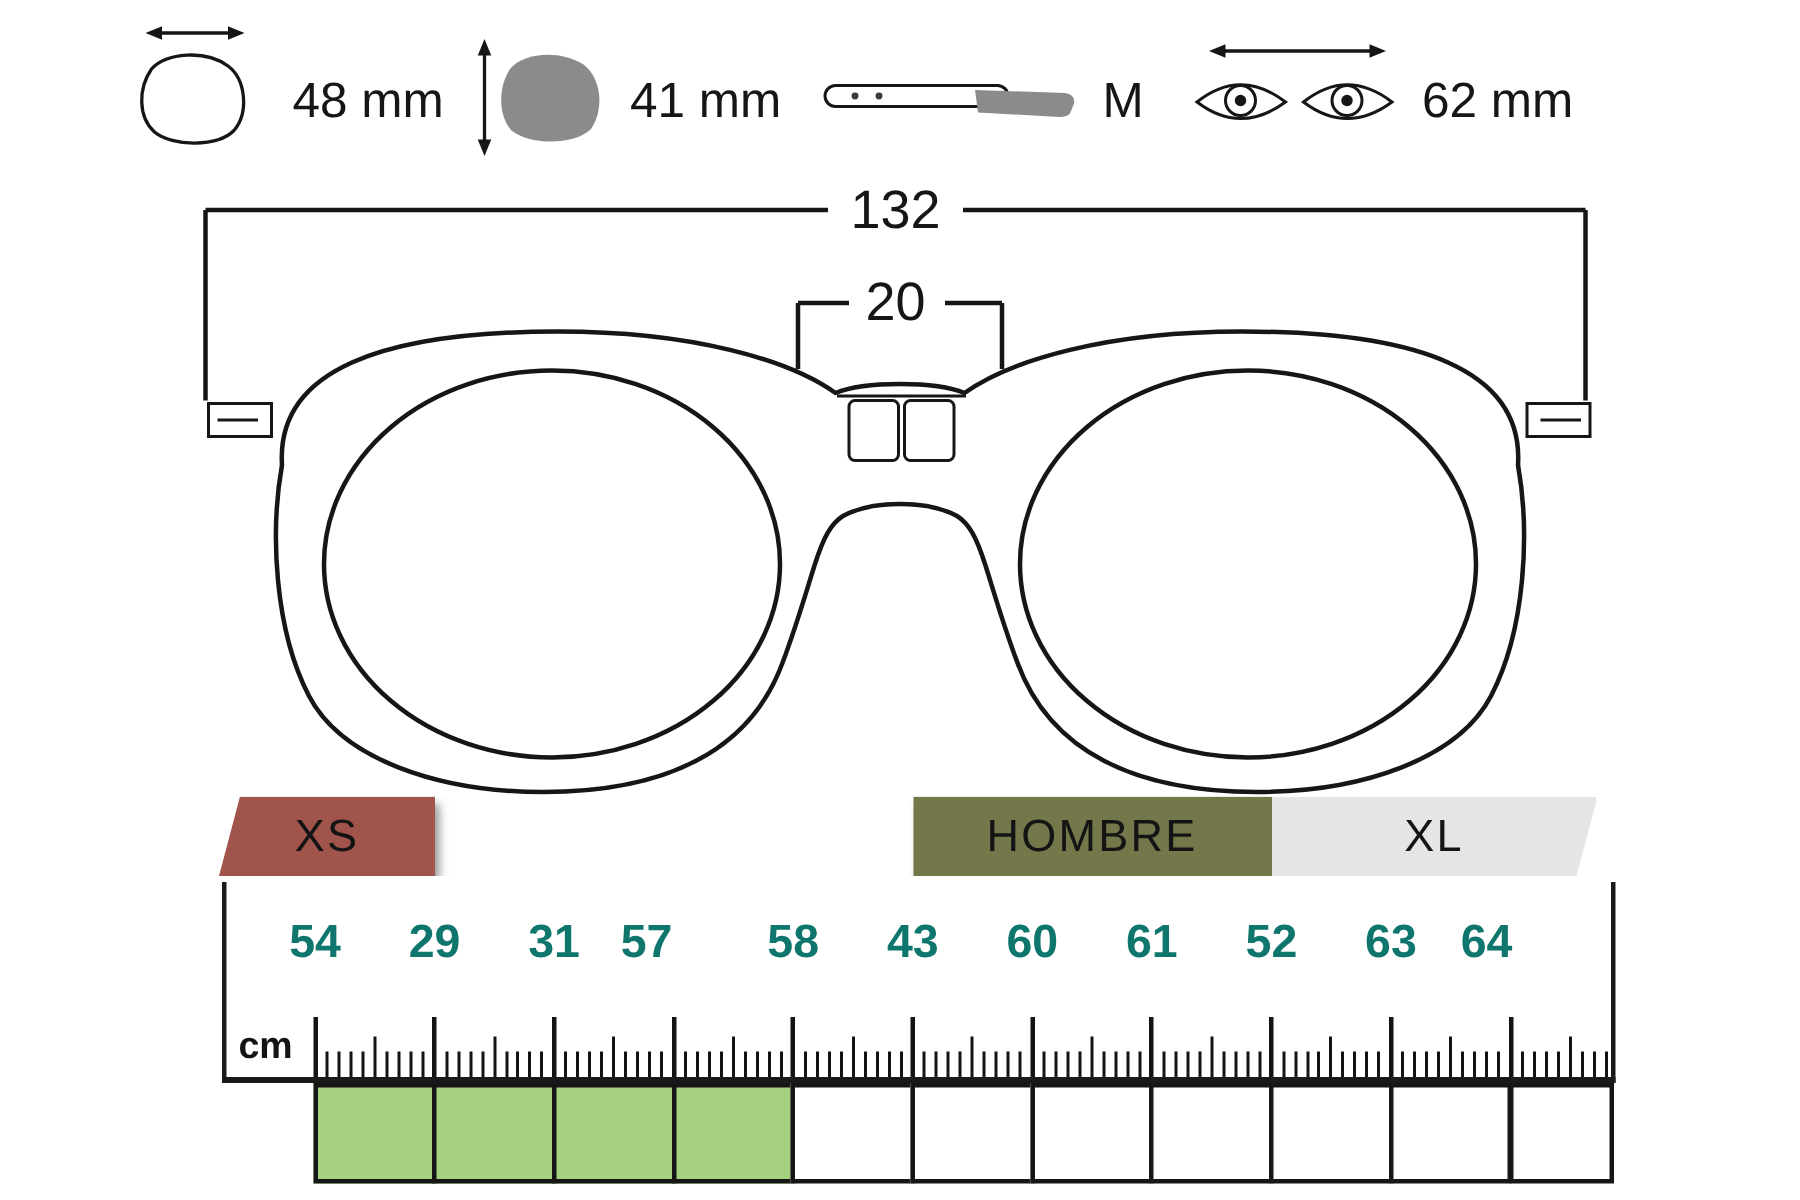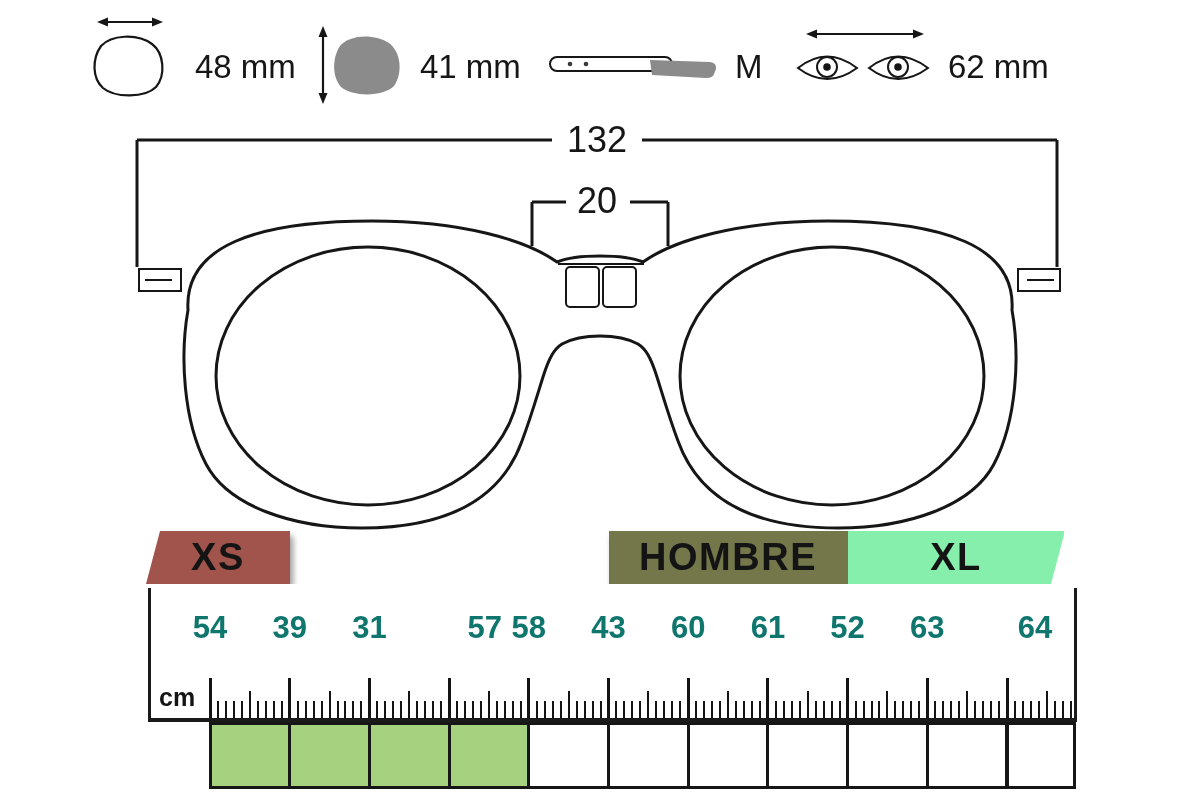--- a/index.html
+++ b/index.html
@@ -26,21 +26,21 @@
   .banner {
     position: absolute; left: 146px; top: 531px; width: 919px; height: 53px;
     clip-path: polygon(14px 0, 100% 0, calc(100% - 14px) 100%, 0 100%);
     filter: drop-shadow(3px 5px 3px rgba(70,70,70,0.55));
   }
   .band {
     position: absolute; top: 0; height: 100%;
     display: flex; align-items: center; justify-content: center;
   }
   .band span {
-    font-size: 38px; font-weight: bold; letter-spacing: 1.5px; color: #141414;
+    font-size: 30px; font-weight: normal; letter-spacing: 1.5px; color: #141414;
   }
   .ruler {
     position: absolute; left: 148px; top: 588px; width: 929px; height: 134px;
     background: #ffffff;
     border: 3px solid #1a1a1a; border-top: none; border-bottom-width: 4px;
     overflow: hidden;
   }
   .ruler-number {
     position: absolute; top: 22px; width: 80px; text-align: center;
     font-size: 31px; font-weight: bold; color: #0f766e;
@@ -163,38 +163,38 @@
     </g>
   </svg>
 
   <div class="banner">
       <div class="band" style="left: 0.24px; width: 143.46px; background: rgb(160, 84, 75);">
         <span>XS</span>
       </div>
       <div class="band" style="left: 462.5px; width: 239.1px; background: rgb(115, 119, 74);">
         <span>HOMBRE</span>
       </div>
-      <div class="band" style="left: 701.6px; width: 216.784px; background: #86efac;">
+      <div class="band" style="left: 701.6px; width: 216.784px; background: #e5e5e5;">
         <span>XL</span>
       </div>
     </div>
 
   <div class="ruler">
     <div class="cm-label">cm</div>
   <div class="ruler-number" style="left: 19px;">54</div>
-      <div class="ruler-number" style="left: 98.7px;">39</div>
+      <div class="ruler-number" style="left: 98.7px;">29</div>
       <div class="ruler-number" style="left: 178.4px;">31</div>
-      <div class="ruler-number" style="left: 271px; text-align: right;">57</div>
+      <div class="ruler-number" style="left: 240px;">57</div>
       <div class="ruler-number" style="left: 337.8px;">58</div>
       <div class="ruler-number" style="left: 417.5px;">43</div>
       <div class="ruler-number" style="left: 497.2px;">60</div>
       <div class="ruler-number" style="left: 576.9px;">61</div>
       <div class="ruler-number" style="left: 656.6px;">52</div>
       <div class="ruler-number" style="left: 736.3px;">63</div>
-      <div class="ruler-number" style="left: 844px; text-align: center;">64</div>
+      <div class="ruler-number" style="left: 800px; text-align: center;">64</div>
       <div class="tick" style="left: 57.5px; width: 3px; height: 40px;"></div>
       <div class="tick" style="left: 65.97px; width: 2px; height: 17px;"></div>
       <div class="tick" style="left: 73.94px; width: 2px; height: 17px;"></div>
       <div class="tick" style="left: 81.91px; width: 2px; height: 17px;"></div>
       <div class="tick" style="left: 89.88px; width: 2px; height: 17px;"></div>
       <div class="tick" style="left: 97.85px; width: 2px; height: 27px;"></div>
       <div class="tick" style="left: 105.82px; width: 2px; height: 17px;"></div>
       <div class="tick" style="left: 113.79px; width: 2px; height: 17px;"></div>
       <div class="tick" style="left: 121.76px; width: 2px; height: 17px;"></div>
       <div class="tick" style="left: 129.73px; width: 2px; height: 17px;"></div>

